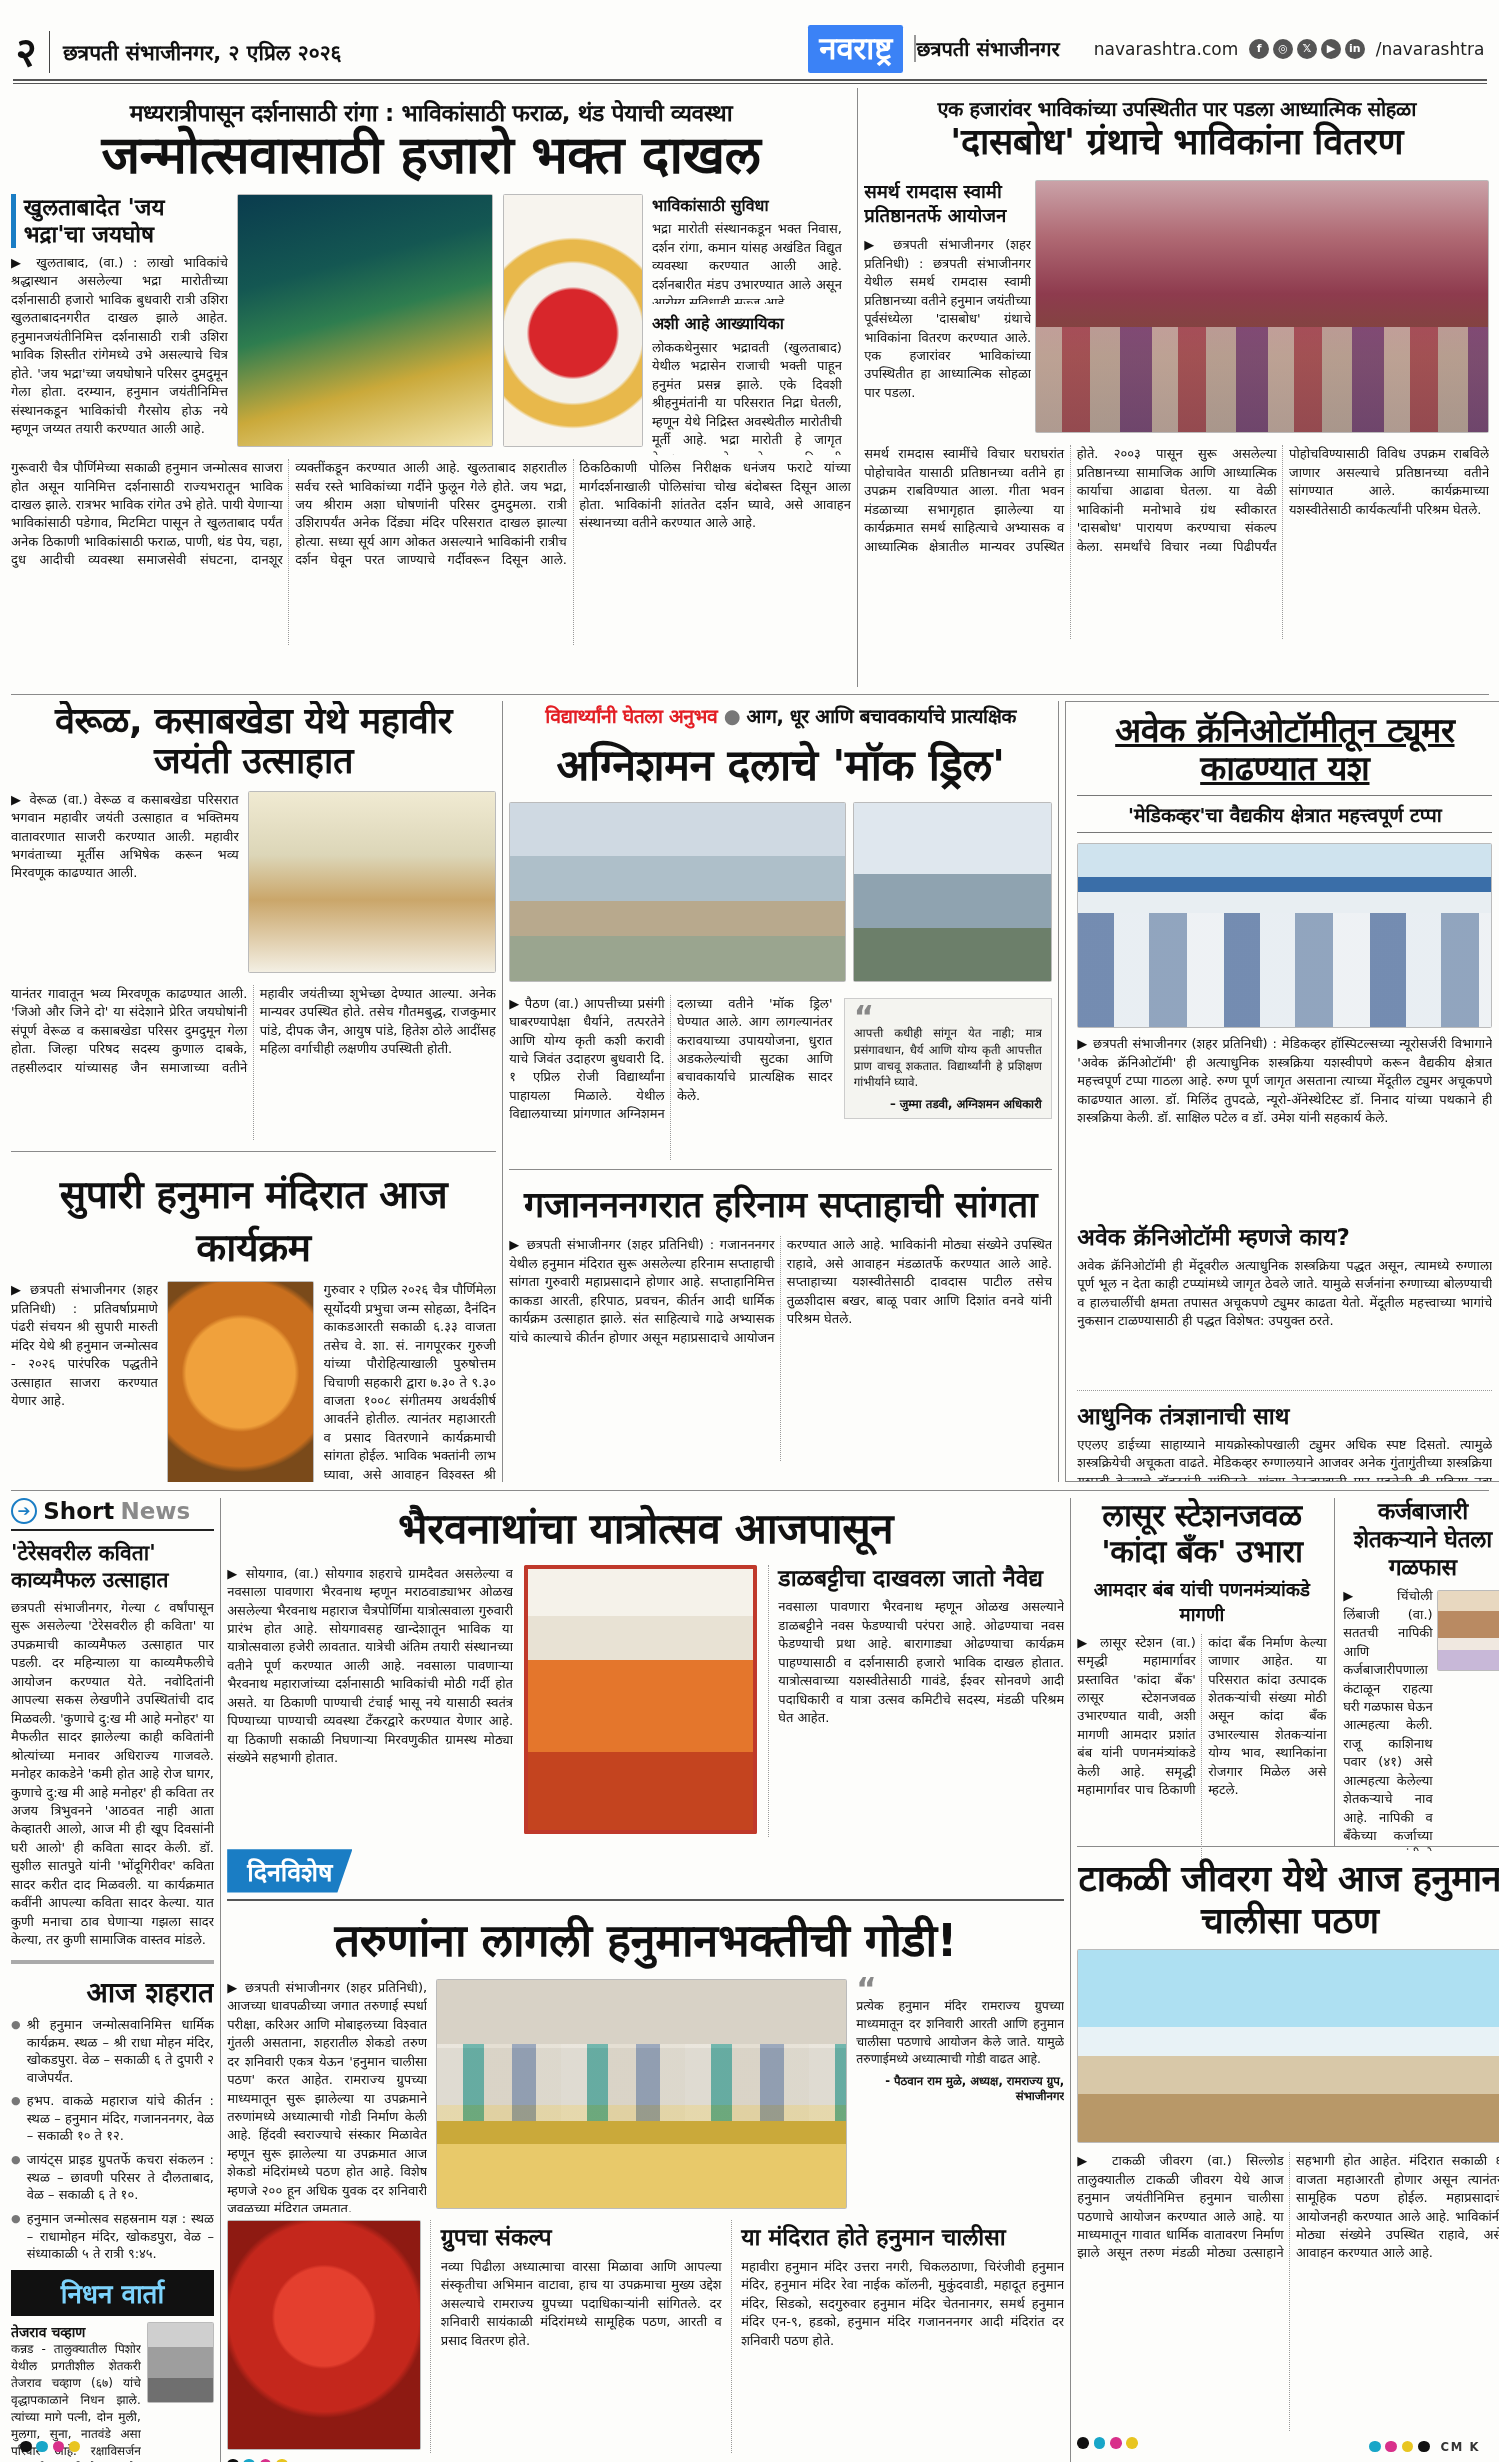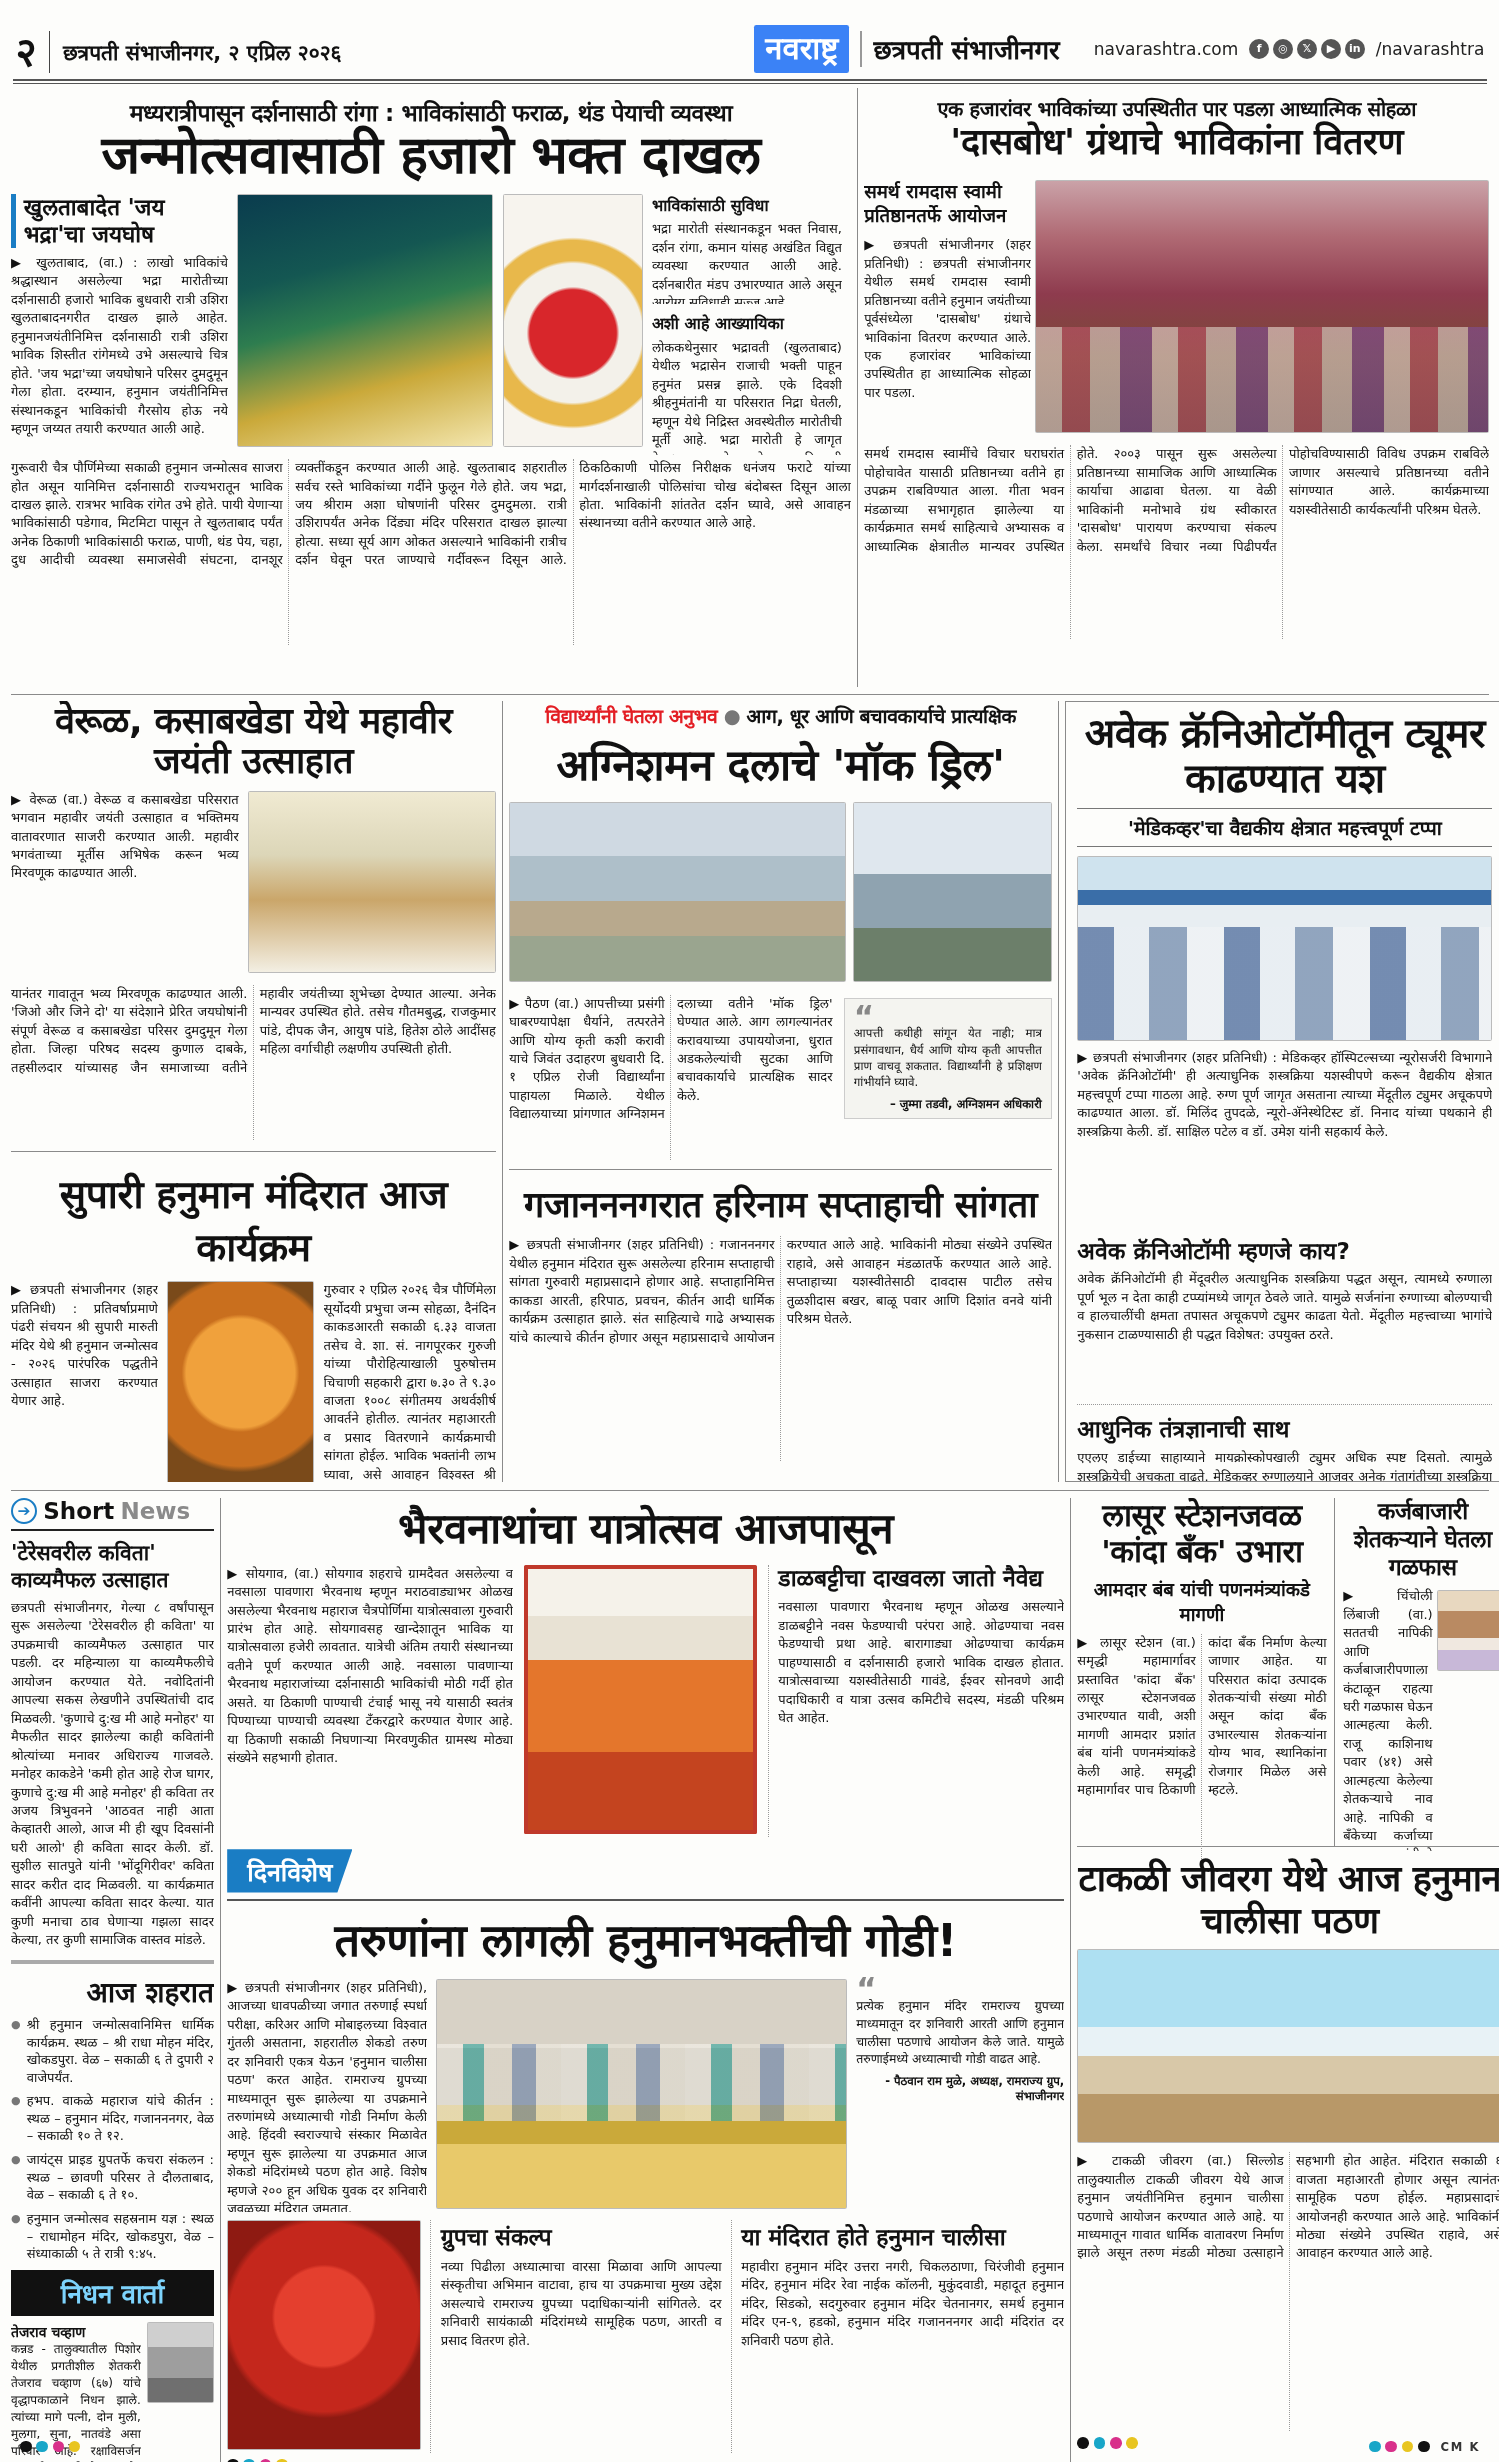--- a/index.html
+++ b/index.html
@@ -9,21 +9,21 @@
           padding:11px 11px 0 11px; overflow:hidden; }
 
   
   .hdr { display:flex; align-items:flex-end; justify-content:space-between; height:68px; padding:0 4.7px 6.2px 4.7px; }
   .hdr-left { display:flex; align-items:center; gap:12.4px; }
   .pageno { font-size:40px; font-weight:700; line-height:1; }
   .hdr-sep { width:1.6px; height:42px; background:#444; }
   .edition { font-size:21px; font-weight:700; }
   .hdr-right { display:flex; align-items:center; gap:11px; }
   .masthead { background:#3b82f6; color:#fff; font-size:31px; font-weight:700; padding:1.6px 11px 4.7px; border-radius:2.3px; }
-  .mast-city { font-size:26px; font-weight:700; border-left:2.3px solid #999; padding-left:11px; }
+  .mast-city { font-size:20px; font-weight:700; border-left:2.3px solid #999; }
   .site { font-size:17px; color:#222; margin-left:23px; }
   .socials { display:flex; gap:3.9px; align-items:center; }
   .soc { width:20px; height:20px; border-radius:50%; background:#555; color:#fff; font-size:11px; font-weight:700;
          display:flex; align-items:center; justify-content:center; }
   .handle { font-size:17px; color:#222; }
   .rule2 { border-top:2.3px solid #555; border-bottom:0.8px solid #555; height:4.7px; margin:0 1.6px; }
   .body-txt { font-size:13px; line-height:1.42; text-align:justify; overflow:hidden; }
   .cols2 { column-count:2; column-gap:12.4px; column-rule:0.8px dotted #999; }
   .cols3 { column-count:3; column-gap:12.4px; column-rule:0.8px dotted #999; }
   .vline { background:#8a8a8a; width:0.8px; }
@@ -64,21 +64,21 @@
   .mock-kick { font-size:19.4px; margin-top:1.6px; }
   .mock-hl { font-size:43px; margin-top:4.7px; }
   .mock-phrow { display:flex; gap:7.8px; margin-top:9.3px; height:183px; }
   .ph-drill { flex:1.7; height:180px; background:linear-gradient(180deg,#cfd9e2 0 30%,#aebfc9 30% 55%,#b8a98d 55% 75%,#9aa58f 75%); }
   .ph-drill2 { flex:1; height:180px; background:linear-gradient(180deg,#dfe7ee 0 40%,#8fa3b0 40% 70%,#6c7f6a 70%); }
   .quote-box { background:#f4f4f0; border:0.8px solid #ccc; padding:7.8px 9.3px; break-inside:avoid; margin-top:3.1px; }
   .qmark { font-size:31px; color:#888; line-height:.6; font-weight:700; }
   .q-by { font-weight:700; font-size:11.6px; margin-top:4.7px; text-align:right; }
 
   .medi { border:0.8px solid #8a8a8a; padding:9.3px 11px; height:781px; }
-  .medi-hl { font-size:40px; line-height:1.12; }
+  .medi-hl { font-size:34px; line-height:1.12;text-decoration:underline; }
   .medi-sub { font-size:19.4px; font-weight:700; border-top:0.8px solid #777; border-bottom:0.8px solid #777; padding:4.7px 0; margin-top:7.8px; text-align:center; }
   .ph-docs { width:100%; height:185px; margin-top:9.3px;
      background:linear-gradient(180deg,#cfe3ee 0 18%,#3a6ea8 18% 26%,#e8eef2 26%); position:relative; }
   .ph-docs:after { content:""; position:absolute; left:0; right:0; bottom:0; height:62%;
      background:repeating-linear-gradient(90deg,#274b86 0 36px,#e9eef3 36px 71px,#57749c 71px 109px,#f2f4f6 109px 146px); opacity:.6; }
   .medi-box-t { font-size:23px; font-weight:700; margin:7.8px 0 4.7px; }
   .dot-rule { border-top:1.6px dotted #999; margin:9.3px 0 1.6px; }
 
   .sup-hl { font-size:39px; margin-top:14px; }
   .sup-row { display:flex; gap:9.3px; margin-top:9.3px; height:233px; }

